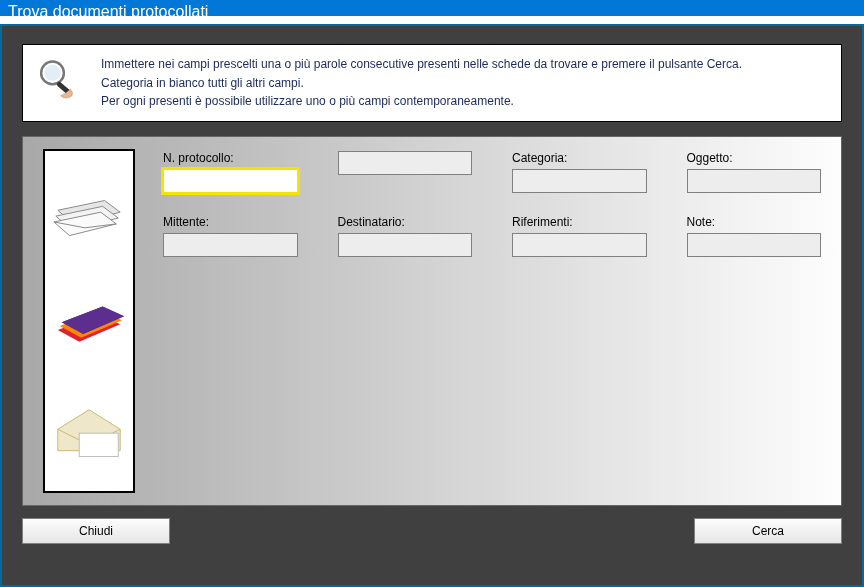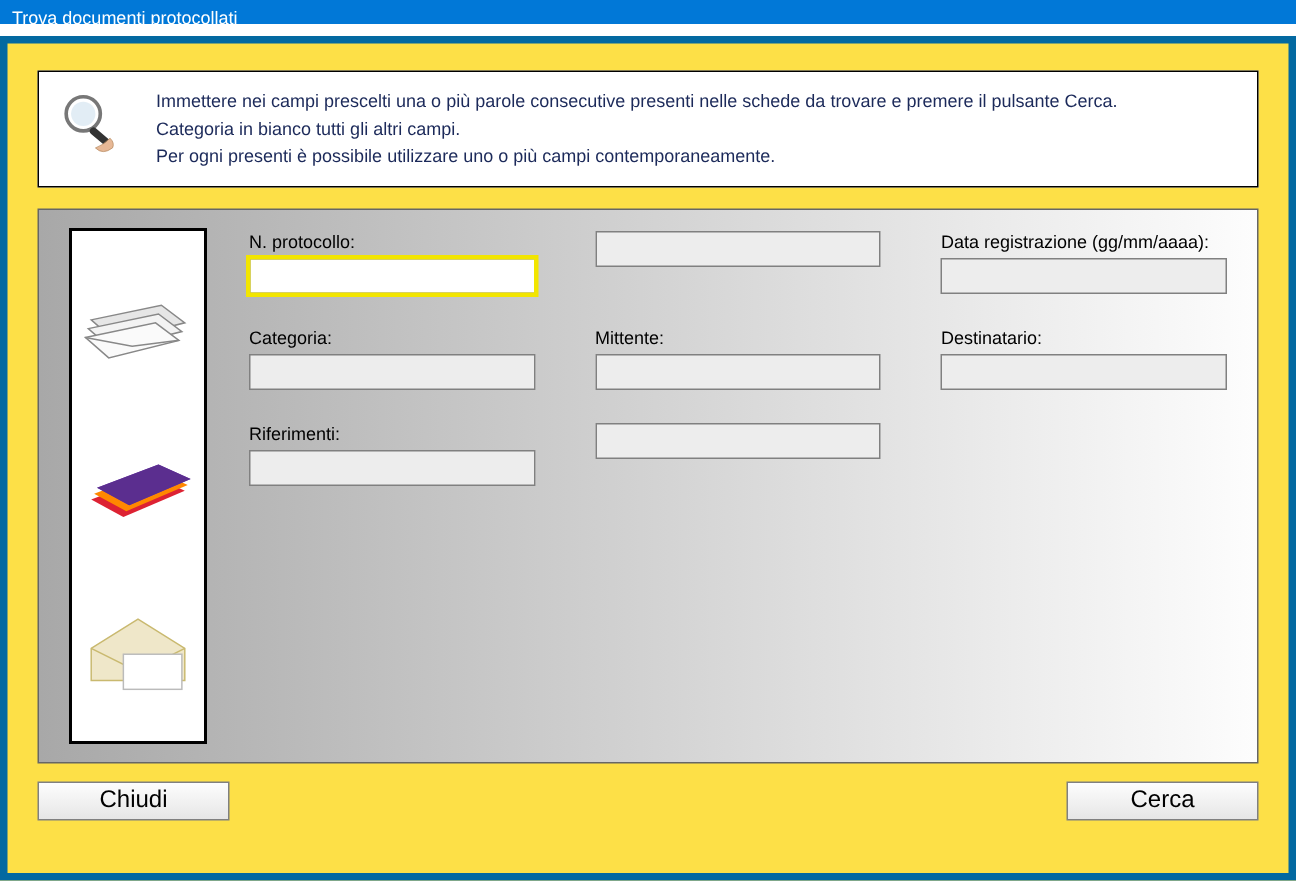--- a/index.html
+++ b/index.html
@@ -10,27 +10,27 @@
     width: 864px;
     height: 587px;
     overflow: hidden;
   }
   .titlebar {
     background: #0178d7;
     color: #fff;
     height: 16px;
     line-height: 24px;
     padding: 0 8px;
-    font-size: 12px;
+    font-size: 16px;
   }
   .outer {
-    border: 5px solid #0369a1;
+    border: 2px solid #0369a1;
     position: absolute;
     top: 24px; left: 0; right: 0; bottom: 0;
-    background: #fde047;
+    background: #404040;
     padding: 18px 20px 14px 20px;
   }
   .instr-box {
     border: 1px solid #000;
     padding: 10px 12px 10px 10px;
     display: flex;
     align-items: flex-start;
     gap: 16px;
     background: #fff;
   }
@@ -65,21 +65,21 @@
     align-items: center;
     padding: 6px 4px;
   }
   .thumb {
     width: 78px;
     height: 60px;
   }
   .fields {
     flex: 1;
     display: grid;
-    grid-template-columns: 1fr 1fr 1fr;
+    grid-template-columns: 1fr 1fr 1fr 1fr;
     grid-template-rows: repeat(5, auto);
     column-gap: 40px;
     row-gap: 22px;
     align-content: start;
     padding-top: 2px;
   }
   .field label {
     display: block;
     color: #000;
     margin-bottom: 4px;
@@ -98,26 +98,26 @@
     background: #fff;
     outline: 3px solid #f2e500;
     outline-offset: -1px;
   }
   .btnbar {
     display: flex;
     justify-content: space-between;
     margin-top: 12px;
   }
   .btn {
-    width: 128px;
+    width: 148px;
     height: 26px;
     border: 1px solid #808080;
     background: linear-gradient(#fdfdfd, #e6e6e6);
     font-family: inherit;
-    font-size: 16px;
+    font-size: 12px;
     cursor: pointer;
   }
 </style>
 </head>
 <body>
 
 <div class="titlebar">
   <span>Trova documenti protocollati</span>
 </div>
 
@@ -171,48 +171,49 @@
 
       <div class="field">
         <label>N. protocollo:</label>
         <input type="text" class="focused" value="" style="">
       </div>
 
       <div class="field">
         <input type="text" value="" style="">
       </div>
 
-      <div class="field">
-        <label>Data registrazione (gg/mm/aaaa):</label>
-        <input type="text" value="" style="">
-      </div>
 
 
       <div class="field">
         <label>Categoria:</label>
         <input type="text" value="" style="">
       </div>
 
+      <div class="field">
+        <label>Oggetto:</label>
+        <input type="text" value="" style="">
+      </div>
 
       <div class="field">
         <label>Mittente:</label>
         <input type="text" value="" style="">
       </div>
 
       <div class="field">
         <label>Destinatario:</label>
         <input type="text" value="" style="">
       </div>
 
       <div class="field">
         <label>Riferimenti:</label>
         <input type="text" value="" style="">
       </div>
 
       <div class="field">
+        <label>Note:</label>
         <input type="text" value="" style="">
       </div>
 
     </div>
   </div>
 
   <div class="btnbar">
     <button class="btn">Chiudi</button>
     <button class="btn">Cerca</button>
   </div>

